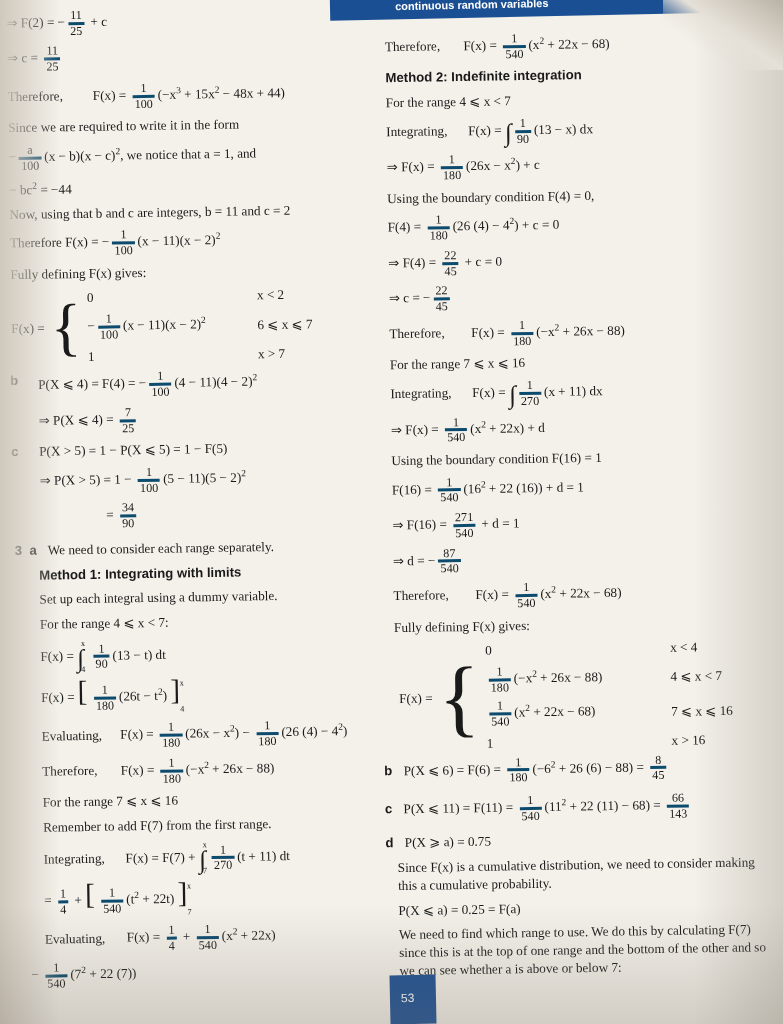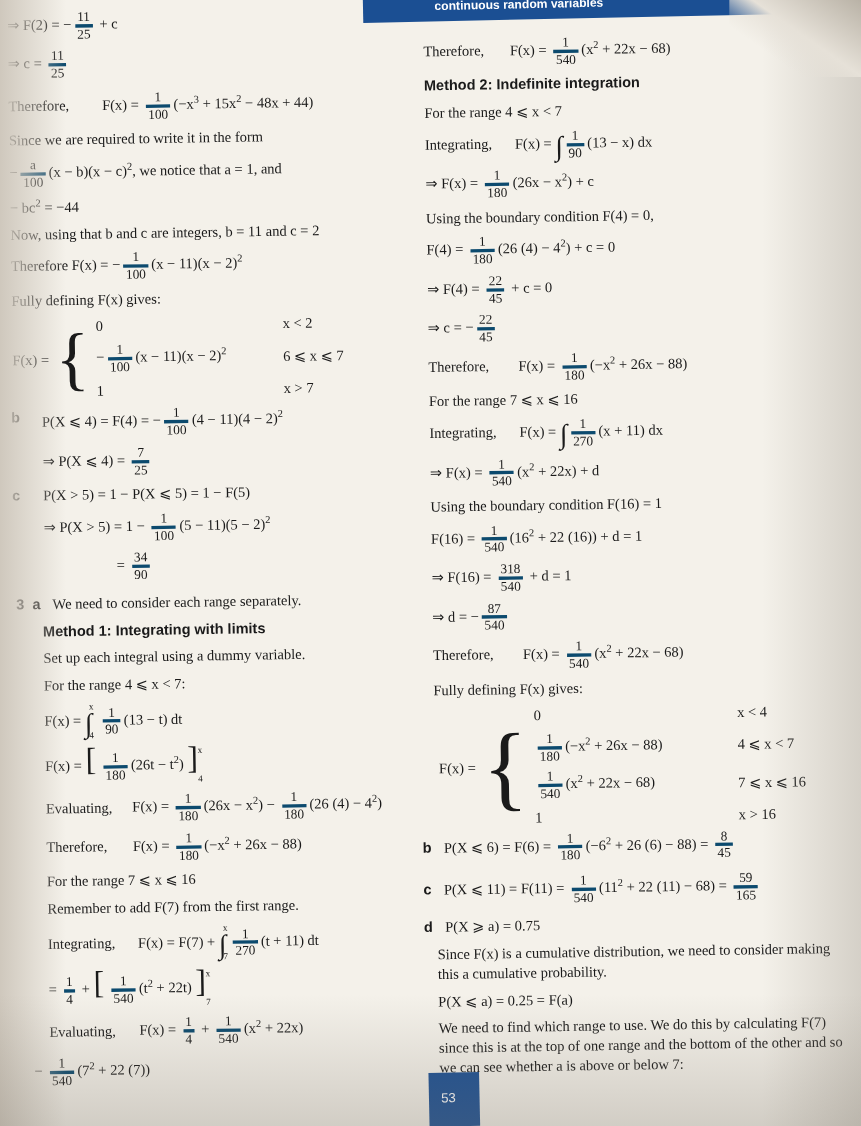--- a/index.html
+++ b/index.html
@@ -401,21 +401,21 @@
 
       <div class="blk">
         F(16) = <span class="frac">
             <span class="num">1</span>
             <span class="den">540</span>
           </span>(16<sup>2</sup> + 22 (16)) + d = 1
       </div>
 
       <div class="blk">
         ⇒ F(16) = <span class="frac">
-            <span class="num">318</span>
+            <span class="num">271</span>
             <span class="den">540</span>
           </span> + d = 1
       </div>
 
       <div class="blk">
         ⇒ d = −<span class="frac">
             <span class="num">87</span>
             <span class="den">540</span>
           </span>
       </div>
@@ -468,22 +468,22 @@
             <span class="den">45</span>
           </span>
       </div>
 
       <div class="blk" style="margin-left:-12px;margin-top:10px;">
         <span class="sans bold" style="margin-right:8px;">c</span>
         P(X ⩽ 11) = F(11) = <span class="frac">
             <span class="num">1</span>
             <span class="den">540</span>
           </span>(11<sup>2</sup> + 22 (11) − 68) = <span class="frac">
-            <span class="num">59</span>
-            <span class="den">165</span>
+            <span class="num">66</span>
+            <span class="den">143</span>
           </span>
       </div>
 
       <div class="blk" style="margin-left:-12px;margin-top:10px;">
         <span class="sans bold" style="margin-right:8px;">d</span>
         P(X ⩾ a) = 0.75
       </div>
 
       <div class="blk" style="margin-top:4px;">
         Since F(x) is a cumulative distribution, we need to consider making this a cumulative probability.

